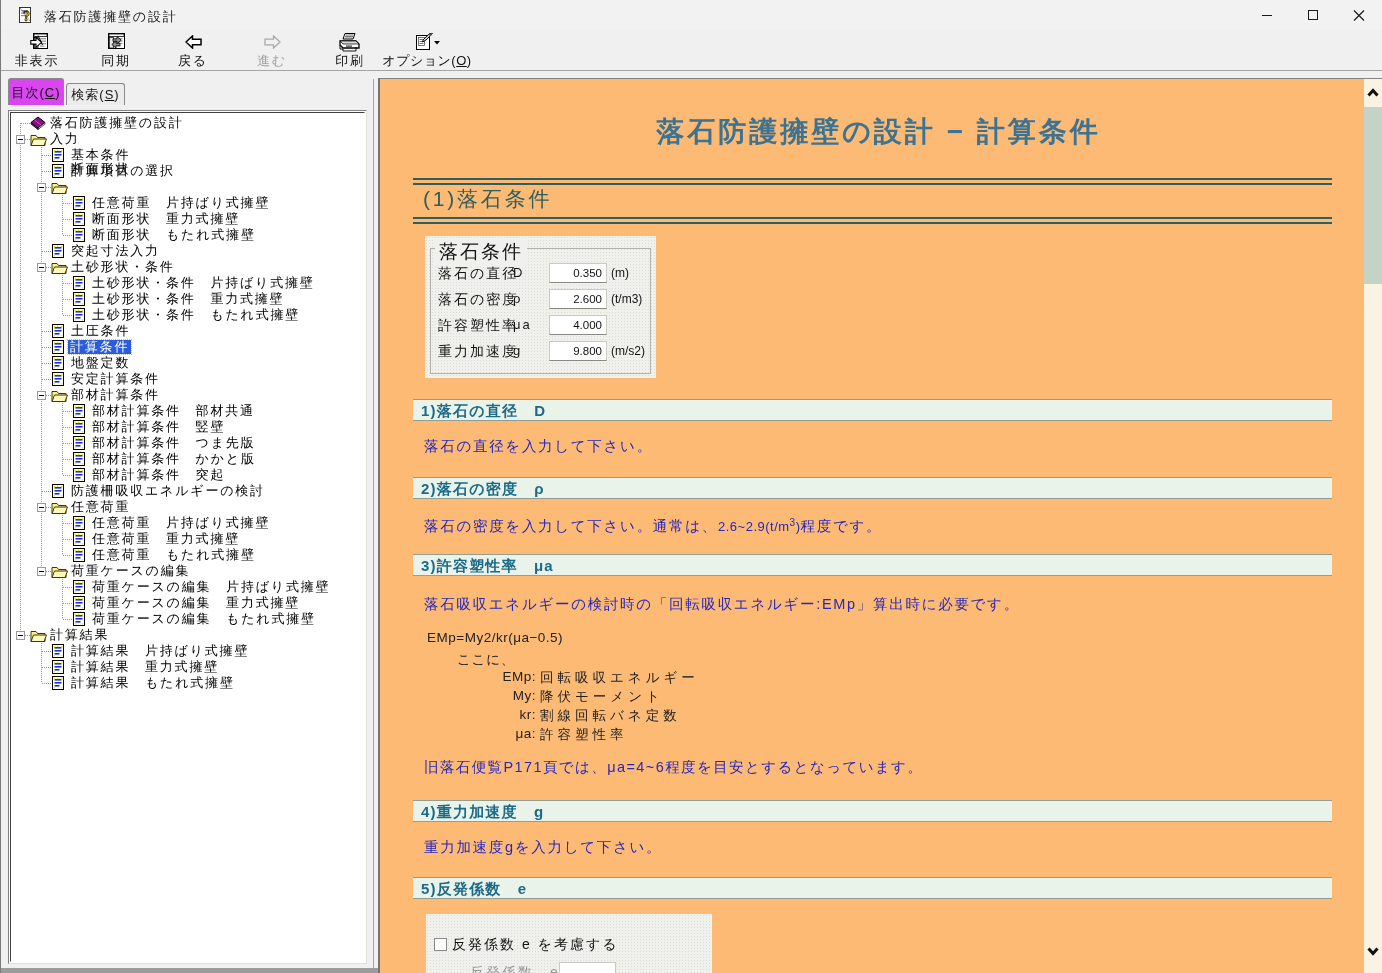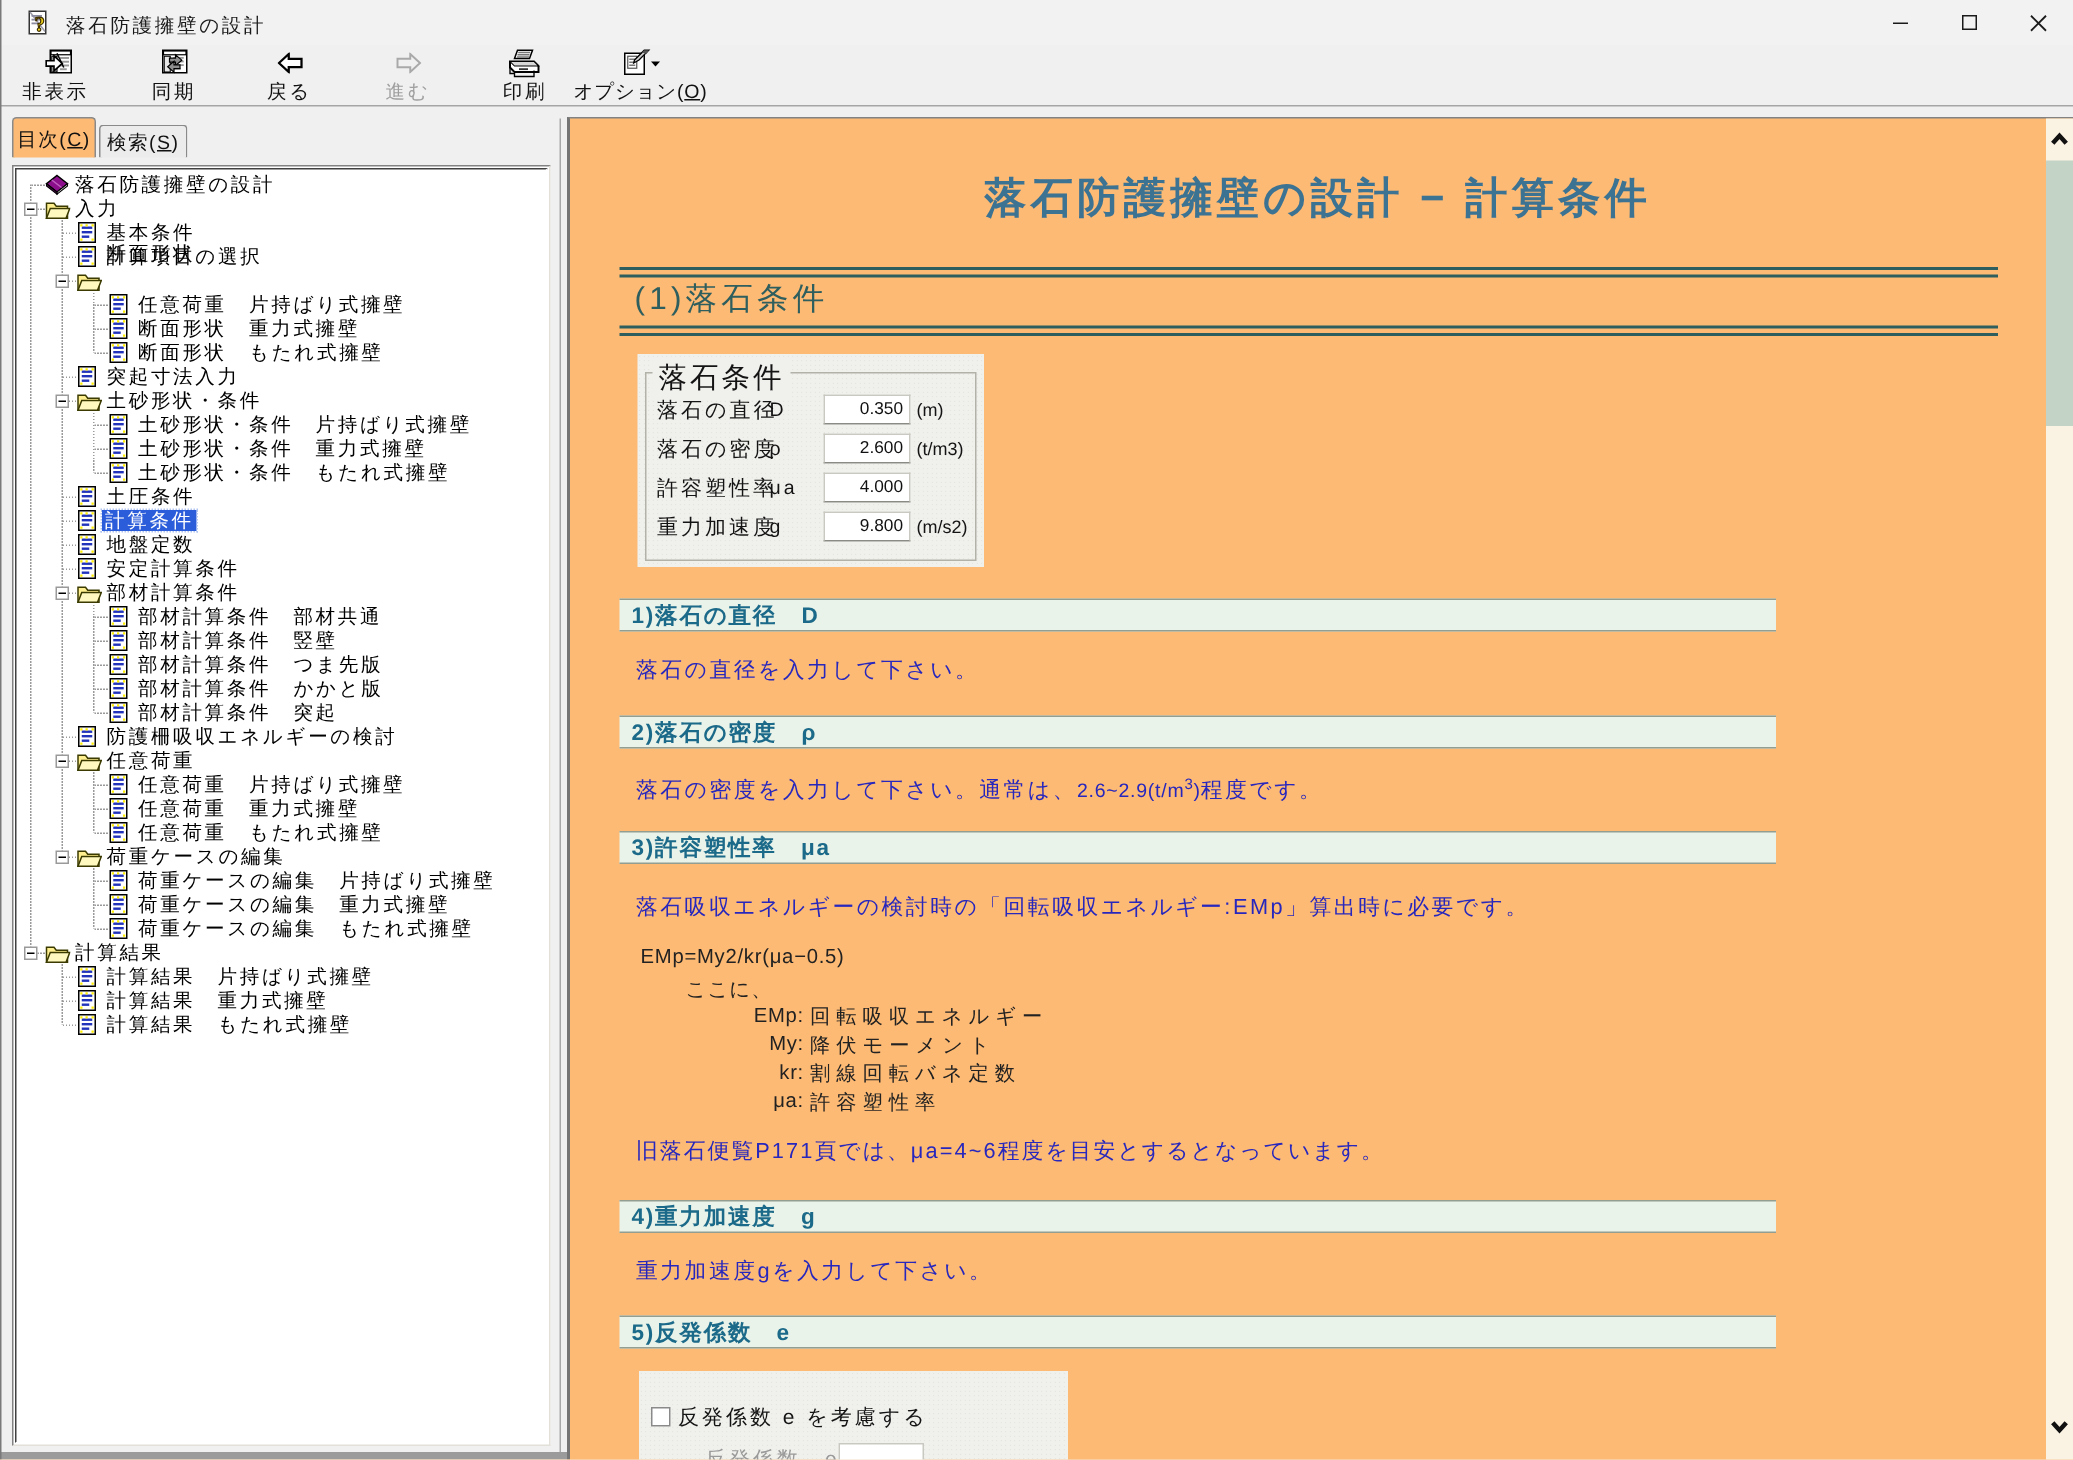--- a/index.html
+++ b/index.html
@@ -3,33 +3,33 @@
 *{margin:0;padding:0;box-sizing:border-box}
 html,body{width:1382px;height:973px;overflow:hidden}
 body{font-family:"Liberation Sans",sans-serif;background:#f0f0f0;position:relative}
 .abs{position:absolute}
 #titlebar{left:0;top:0;width:1382px;height:30px;background:#f2f2f2}
 #titletxt{left:44px;top:8px;font-size:13px;letter-spacing:1.8px;color:#191919}
 #toolbar{left:0;top:30px;width:1382px;height:41px;background:#f0f0f0;border-bottom:1px solid #a5a5a5}
 .tblab{top:52px;font-size:13px;letter-spacing:1.8px;color:#111;text-align:center;white-space:nowrap}
 .tblab.dis{color:#9f9f9f}
 #leftpane{left:0;top:72px;width:378px;height:901px;background:#f0f0f0}
-.tab{position:absolute;background:#fdba74;border:1px solid #8a8a8a;border-bottom:none;border-radius:3px 3px 0 0;font-size:13px;letter-spacing:1px;color:#111;text-align:center}
+.tab{position:absolute;background:#d946ef;border:1px solid #8a8a8a;border-bottom:none;border-radius:3px 3px 0 0;font-size:13px;letter-spacing:1px;color:#111;text-align:center}
 #treebox{left:8px;top:110px;width:359px;height:854px;background:#fff;border-top:1px solid #828282;border-left:1px solid #828282;border-right:1px solid #e3e0da;border-bottom:1px solid #e3e0da}
 #treein{left:1px;top:1px;width:355px;height:850px;background:#fff;overflow:hidden;border-top:1px solid #404040;border-left:1px solid #404040;border-right:1px solid #fff;border-bottom:1px solid #fff}
 .trow{position:absolute;height:16px;font-size:13px;letter-spacing:1.8px;line-height:16px;color:#000;white-space:nowrap}
 .vdot,.hdot{position:absolute}
 .vdot{width:1px;background-image:repeating-linear-gradient(to bottom,#9a9a9a 0 1px,transparent 1px 2px)}
 .hdot{height:1px;background-image:repeating-linear-gradient(to right,#9a9a9a 0 1px,transparent 1px 2px)}
 .ebox{position:absolute;width:9px;height:9px;background:#fff;border:1px solid #9a9a9a}
 .ebox i{position:absolute;left:1px;top:3px;width:5px;height:1px;background:#000}
 .sel{background:#2b5cd9;color:#fff;outline:1px dotted #b0c4ef}
 #content{left:378px;top:78px;width:1004px;height:895px;background:#fdba74;border-left:2px solid #757575;border-top:1px solid #828282}
 .rule{position:absolute;height:2px;background:#2e5e5e}
-.gbar{position:absolute;left:33px;width:771px;height:22px;background:#eaf3e9;border-top:1px solid #919e91;border-bottom:1px solid #919e91;color:#1c6a89;font-weight:bold;font-size:15px;letter-spacing:1.2px;line-height:21px;padding-left:8px}
+.gbar{position:absolute;left:33px;width:919px;height:22px;background:#eaf3e9;border-top:1px solid #919e91;border-bottom:1px solid #919e91;color:#1c6a89;font-weight:bold;font-size:15px;letter-spacing:1.2px;line-height:21px;padding-left:8px}
 .btxt{position:absolute;left:44px;color:#2727bd;font-size:14.5px;letter-spacing:1.7px;white-space:nowrap}
 .fml{position:absolute;color:#222;font-size:13.5px;letter-spacing:0.5px;white-space:nowrap}
 .hw{font-size:13px;letter-spacing:0.5px}
 .dither{background-color:#f0f0ed;background-image:radial-gradient(#dcdcd6 26%,transparent 27%);background-size:3px 3px}
 .inp{position:absolute;background:#fff;border:1px solid #c9c9c2;border-bottom:1px solid #8b8b85;font-size:11.5px;color:#111;text-align:right;padding:3px 4px 0 0}
 .flab{position:absolute;font-size:14px;letter-spacing:2px;color:#141414;white-space:nowrap}
 .funit{position:absolute;font-size:12px;color:#141414;white-space:nowrap}
 #sbar{position:absolute;left:984px;top:0;width:18px;height:895px;background:#faf2e3}
 #sthumb{position:absolute;left:0;top:28px;width:18px;height:177px;background:#c3d3c5}
 .chev{position:absolute;left:3px;width:12px;height:12px}

